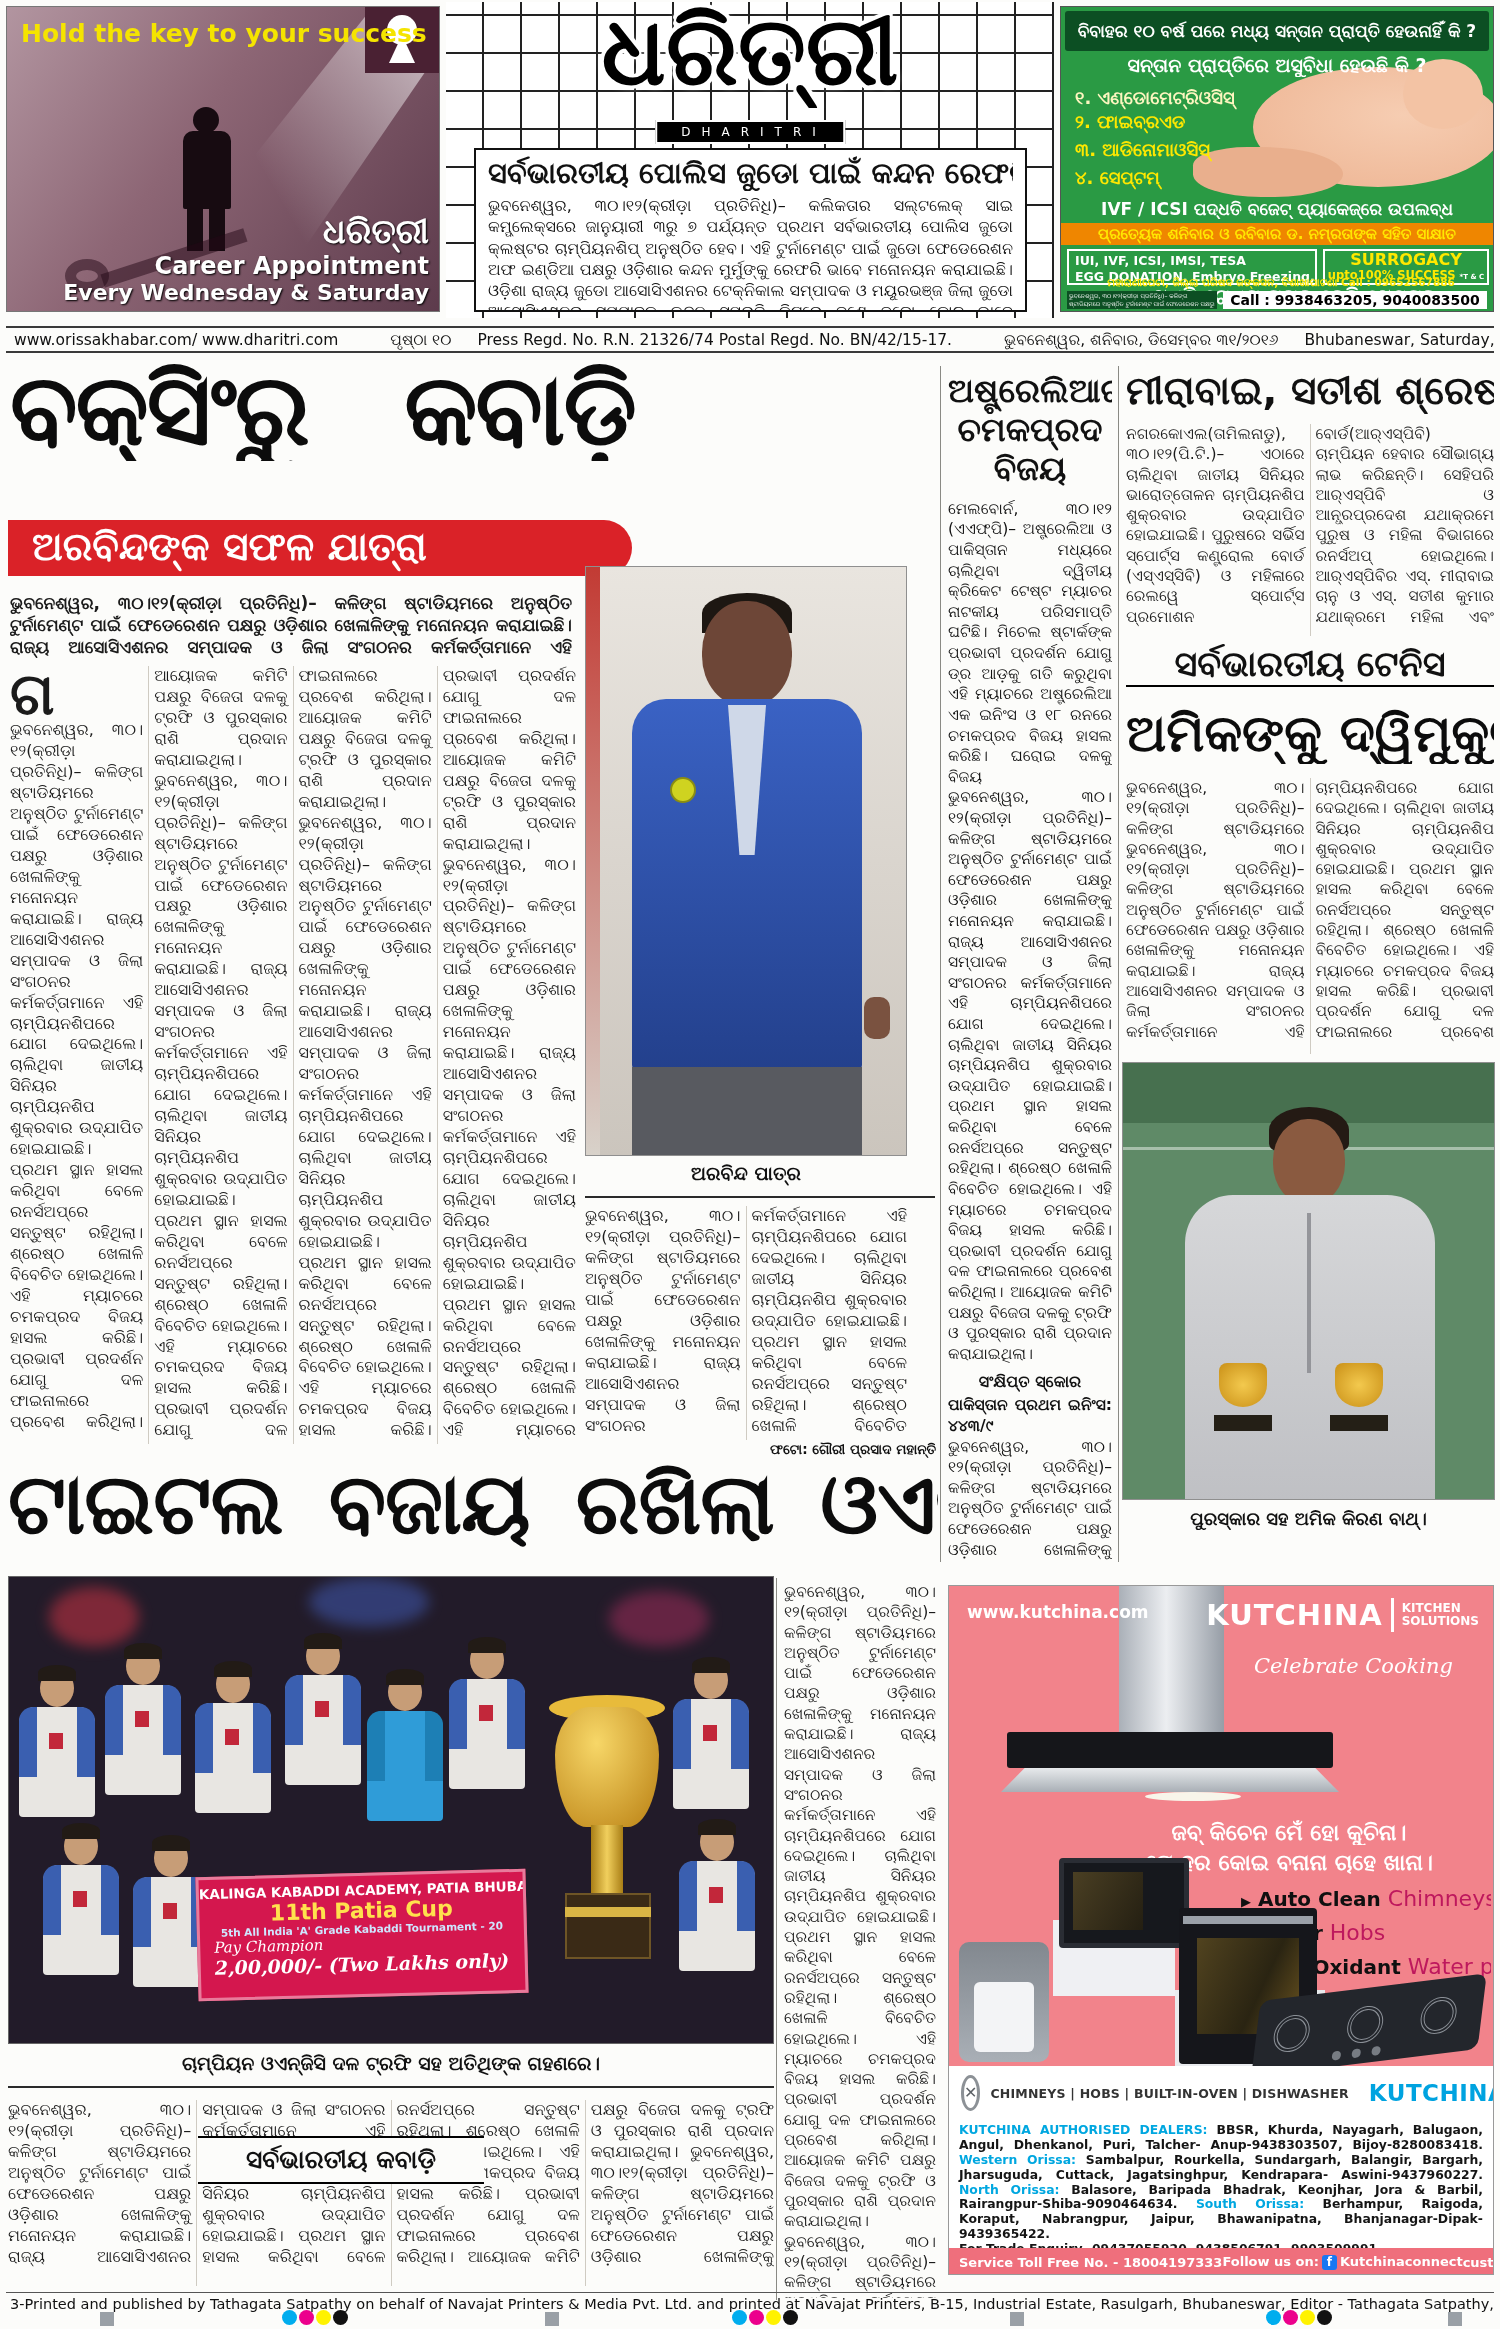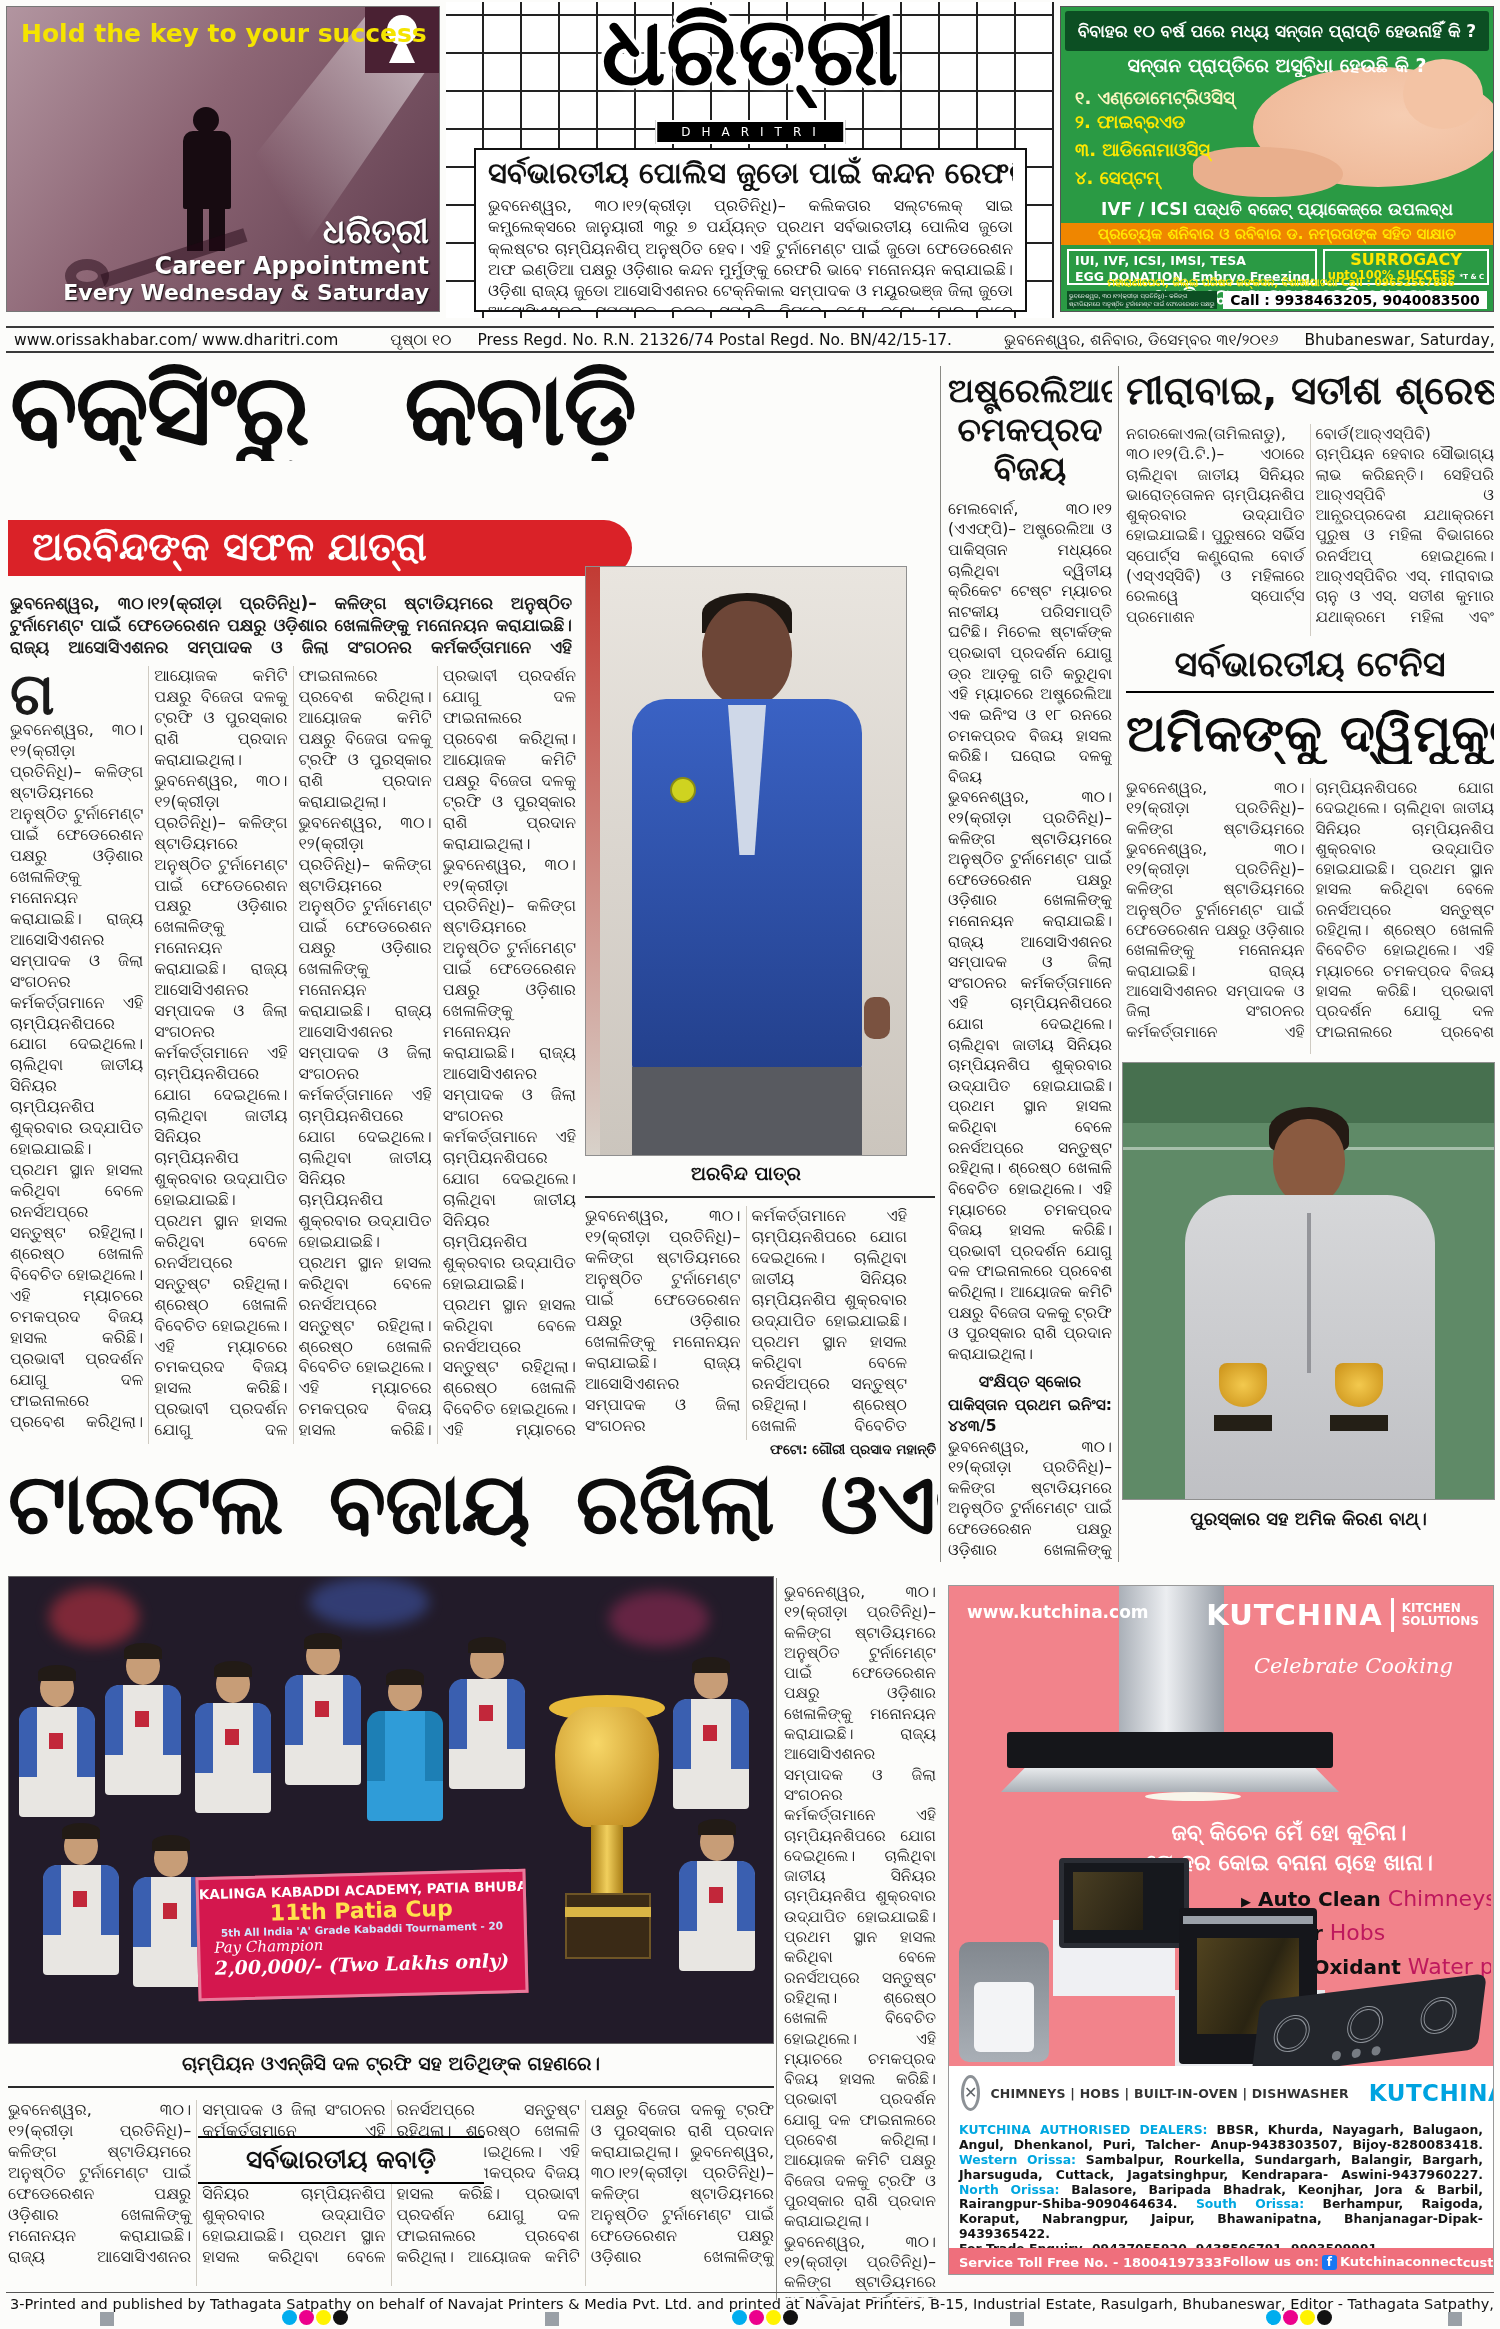--- a/index.html
+++ b/index.html
@@ -82,21 +82,21 @@
 
 #vr1{left:940px;top:366px;height:1196px}
 #vr2{left:1118px;top:366px;height:1196px}
 #cricket{left:948px;top:372px;width:164px;height:1188px;overflow:hidden}
 #cricket .chl{font-size:33px;font-weight:900;text-align:center;line-height:1.18;margin-bottom:10px}
 #cricket .cbody{font-size:15.5px;line-height:1.33;text-align:justify}
 #cricket .score{font-size:16px;font-weight:900;text-align:center;margin:8px 0 4px}
 #wl{left:1126px;top:368px;width:368px}
 #wl .whl{font-size:39px;font-weight:900;text-align:center;white-space:nowrap;overflow:hidden}
 #wl .wbody{margin-top:10px;height:212px;column-count:2}
-#tband{left:1126px;top:644px;width:368px;font-size:35px;font-weight:600;text-align:center;border-bottom:2px solid #000;padding-bottom:6px;white-space:nowrap;overflow:hidden}
+#tband{left:1126px;top:644px;width:368px;font-size:35px;font-weight:600;text-align:center;border-bottom:2px solid #000;padding-bottom:0;white-space:nowrap;overflow:hidden}
 #t-hl{left:1126px;top:704px;width:368px;font-size:51px;font-weight:900;text-align:center;white-space:nowrap;overflow:hidden}
 #t-cols{left:1126px;top:778px;width:368px;height:276px;column-count:2}
 #girl{left:1122px;top:1062px;width:373px;height:438px;border:1px solid #8f8f8f;background:linear-gradient(#47704f 0 60px,#5f8a67 60px);overflow:hidden}
 #girl .line{left:0;top:84px;width:100%;height:3px;background:rgba(255,255,255,.45)}
 #girl .head{left:150px;top:56px;width:72px;height:86px;background:#8a5a40;border-radius:48%}
 #girl .hair{left:146px;top:44px;width:80px;height:46px;background:#241a14;border-radius:50% 50% 20% 20%}
 #girl .hood{left:62px;top:132px;width:250px;height:306px;background:linear-gradient(#d6d7d9,#bfc0c4);border-radius:48px 48px 0 0}
 #girl .zip{left:184px;top:150px;width:4px;height:160px;background:#94959a}
 #girl .tr{top:300px;width:48px;height:44px;background:radial-gradient(#f3c94e,#c98f16);border-radius:8px 8px 50% 50%}
 #girl .tr1{left:96px}
@@ -273,21 +273,21 @@
   <div id="lead-credit" class="abs">ଫଟୋ: ଗୌରୀ ପ୍ରସାଦ ମହାନ୍ତି</div>
 
   <div id="vr1" class="abs vrule"></div>
   <div id="vr2" class="abs vrule"></div>
 
   <div id="cricket" class="abs">
     <div class="chl">ଅଷ୍ଟ୍ରେଲିଆର ଚମକପ୍ରଦ ବିଜୟ</div>
     <div class="cbody">ମେଲବୋର୍ନ, ୩୦।୧୨ (ଏଏଫ୍‌ପି)– ଅଷ୍ଟ୍ରେଲିଆ ଓ ପାକିସ୍ତାନ ମଧ୍ୟରେ ଚାଲିଥିବା ଦ୍ୱିତୀୟ କ୍ରିକେଟ ଟେଷ୍ଟ ମ୍ୟାଚର ନାଟକୀୟ ପରିସମାପ୍ତି ଘଟିଛି। ମିଚେଲ ଷ୍ଟାର୍କଙ୍କ ପ୍ରଭାବୀ ପ୍ରଦର୍ଶନ ଯୋଗୁ ଡ୍ର ଆଡ଼କୁ ଗତି କରୁଥିବା ଏହି ମ୍ୟାଚରେ ଅଷ୍ଟ୍ରେଲିଆ ଏକ ଇନିଂସ ଓ ୧୮ ରନରେ ଚମକପ୍ରଦ ବିଜୟ ହାସଲ କରିଛି। ଘରୋଇ ଦଳକୁ ବିଜୟ</div>
     <div class="cbody"> ଭୁବନେଶ୍ୱର, ୩୦।୧୨(କ୍ରୀଡ଼ା ପ୍ରତିନିଧି)– କଳିଙ୍ଗ ଷ୍ଟାଡିୟମରେ ଅନୁଷ୍ଠିତ ଟୁର୍ନାମେଣ୍ଟ ପାଇଁ ଫେଡେରେଶନ ପକ୍ଷରୁ ଓଡ଼ିଶାର ଖେଳାଳିଙ୍କୁ ମନୋନୟନ କରାଯାଇଛି। ରାଜ୍ୟ ଆସୋସିଏଶନର ସମ୍ପାଦକ ଓ ଜିଲା ସଂଗଠନର କର୍ମକର୍ତ୍ତାମାନେ ଏହି ଚାମ୍ପିୟନଶିପରେ ଯୋଗ ଦେଇଥିଲେ। ଚାଲିଥିବା ଜାତୀୟ ସିନିୟର ଚାମ୍ପିୟନଶିପ ଶୁକ୍ରବାର ଉଦ୍‌ଯାପିତ ହୋଇଯାଇଛି। ପ୍ରଥମ ସ୍ଥାନ ହାସଲ କରିଥିବା ବେଳେ ରନର୍ସଅପ୍‌ରେ ସନ୍ତୁଷ୍ଟ ରହିଥିଲା। ଶ୍ରେଷ୍ଠ ଖେଳାଳି ବିବେଚିତ ହୋଇଥିଲେ। ଏହି ମ୍ୟାଚରେ ଚମକପ୍ରଦ ବିଜୟ ହାସଲ କରିଛି। ପ୍ରଭାବୀ ପ୍ରଦର୍ଶନ ଯୋଗୁ ଦଳ ଫାଇନାଲରେ ପ୍ରବେଶ କରିଥିଲା। ଆୟୋଜକ କମିଟି ପକ୍ଷରୁ ବିଜେତା ଦଳକୁ ଟ୍ରଫି ଓ ପୁରସ୍କାର ରାଶି ପ୍ରଦାନ କରାଯାଇଥିଲା।</div>
     <div class="score">ସଂକ୍ଷିପ୍ତ ସ୍କୋର</div>
-    <div class="cbody" style="font-weight:700">ପାକିସ୍ତାନ ପ୍ରଥମ ଇନିଂସ: ୪୪୩/5</div>
+    <div class="cbody" style="font-weight:700">ପାକିସ୍ତାନ ପ୍ରଥମ ଇନିଂସ: ୪୪୩/୯</div>
     <div class="cbody"> ଭୁବନେଶ୍ୱର, ୩୦।୧୨(କ୍ରୀଡ଼ା ପ୍ରତିନିଧି)– କଳିଙ୍ଗ ଷ୍ଟାଡିୟମରେ ଅନୁଷ୍ଠିତ ଟୁର୍ନାମେଣ୍ଟ ପାଇଁ ଫେଡେରେଶନ ପକ୍ଷରୁ ଓଡ଼ିଶାର ଖେଳାଳିଙ୍କୁ ମନୋନୟନ କରାଯାଇଛି। ରାଜ୍ୟ ଆସୋସିଏଶନର ସମ୍ପାଦକ ଓ ଜିଲା ସଂଗଠନର କର୍ମକର୍ତ୍ତାମାନେ ଏହି ଚାମ୍ପିୟନଶିପରେ ଯୋଗ ଦେଇଥିଲେ। ଚାଲିଥିବା ଜାତୀୟ ସିନିୟର ଚାମ୍ପିୟନଶିପ ଶୁକ୍ରବାର ଉଦ୍‌ଯାପିତ ହୋଇଯାଇଛି। ପ୍ରଥମ ସ୍ଥାନ ହାସଲ କରିଥିବା ବେଳେ ରନର୍ସଅପ୍‌ରେ ସନ୍ତୁଷ୍ଟ ରହିଥିଲା। ଶ୍ରେଷ୍ଠ ଖେଳାଳି ବିବେଚିତ ହୋଇଥିଲେ। ଏହି ମ୍ୟାଚରେ ଚମକପ୍ରଦ ବିଜୟ ହାସଲ କରିଛି। ପ୍ରଭାବୀ ପ୍ରଦର୍ଶନ ଯୋଗୁ ଦଳ ଫାଇନାଲରେ ପ୍ରବେଶ କରିଥିଲା। ଆୟୋଜକ କମିଟି ପକ୍ଷରୁ ବିଜେତା ଦଳକୁ ଟ୍ରଫି ଓ ପୁରସ୍କାର ରାଶି ପ୍ରଦାନ କରାଯାଇଥିଲା। ଭୁବନେଶ୍ୱର, ୩୦।୧୨(କ୍ରୀଡ଼ା ପ୍ରତିନିଧି)– କଳିଙ୍ଗ ଷ୍ଟାଡିୟମରେ ଅନୁଷ୍ଠିତ ଟୁର୍ନାମେଣ୍ଟ ପାଇଁ ଫେଡେରେଶନ ପକ୍ଷରୁ ଓଡ଼ିଶାର ଖେଳାଳିଙ୍କୁ ମନୋନୟନ କରାଯାଇଛି। ରାଜ୍ୟ ଆସୋସିଏଶନର ସମ୍ପାଦକ ଓ ଜିଲା ସଂଗଠନର କର୍ମକର୍ତ୍ତାମାନେ ଏହି ଚାମ୍ପିୟନଶିପରେ ଯୋଗ ଦେଇଥିଲେ। ଚାଲିଥିବା ଜାତୀୟ ସିନିୟର ଚାମ୍ପିୟନଶିପ ଶୁକ୍ରବାର ଉଦ୍‌ଯାପିତ ହୋଇଯାଇଛି। ପ୍ରଥମ ସ୍ଥାନ ହାସଲ କରିଥିବା ବେଳେ ରନର୍ସଅପ୍‌ରେ ସନ୍ତୁଷ୍ଟ ରହିଥିଲା। ଶ୍ରେଷ୍ଠ ଖେଳାଳି ବିବେଚିତ ହୋଇଥିଲେ। ଏହି ମ୍ୟାଚରେ ଚମକପ୍ରଦ ବିଜୟ ହାସଲ କରିଛି। ପ୍ରଭାବୀ ପ୍ରଦର୍ଶନ ଯୋଗୁ ଦଳ ଫାଇନାଲରେ ପ୍ରବେଶ କରିଥିଲା। ଆୟୋଜକ କମିଟି ପକ୍ଷରୁ ବିଜେତା ଦଳକୁ ଟ୍ରଫି ଓ ପୁରସ୍କାର ରାଶି ପ୍ରଦାନ କରାଯାଇଥିଲା।</div>
   </div>
 
   <div id="wl" class="abs">
     <div class="whl">ମୀରାବାଇ, ସତୀଶ ଶ୍ରେଷ୍ଠ</div>
     <div class="wbody just bodytxt colgap" style="font-size:15.5px">ନଗରକୋଏଲ(ତାମିଲନାଡୁ), ୩୦।୧୨(ପି.ଟି.)– ଏଠାରେ ଚାଲିଥିବା ଜାତୀୟ ସିନିୟର ଭାରୋତ୍ତୋଳନ ଚାମ୍ପିୟନଶିପ ଶୁକ୍ରବାର ଉଦ୍‌ଯାପିତ ହୋଇଯାଇଛି। ପୁରୁଷରେ ସର୍ଭିସ ସ୍ପୋର୍ଟ୍ସ କଣ୍ଟ୍ରୋଲ ବୋର୍ଡ (ଏସ୍‌ଏସ୍‌ସିବି) ଓ ମହିଳାରେ ରେଲୱେ ସ୍ପୋର୍ଟ୍ସ ପ୍ରମୋଶନ ବୋର୍ଡ(ଆର୍‌ଏସ୍‌ପିବି) ଚାମ୍ପିୟନ ହେବାର ସୌଭାଗ୍ୟ ଲାଭ କରିଛନ୍ତି। ସେହିପରି ଆର୍‌ଏସ୍‌ପିବି ଓ ଆନ୍ଧ୍ରପ୍ରଦେଶ ଯଥାକ୍ରମେ ପୁରୁଷ ଓ ମହିଳା ବିଭାଗରେ ରନର୍ସଅପ୍ ହୋଇଥିଲେ। ଆର୍‌ଏସ୍‌ପିବିର ଏସ୍. ମୀରାବାଇ ଚାନୁ ଓ ଏସ୍. ସତୀଶ କୁମାର ଯଥାକ୍ରମେ ମହିଳା ଏବଂ ପୁରୁଷ ବିଭାଗରେ ଶ୍ରେଷ୍ଠ ଖେଳାଳି ବିବେଚିତ ହୋଇଥିଲେ। ଅପରପକ୍ଷରେ ଆନ୍ତଃ ରାଜ୍ୟ ଟିମ୍ ଚାମ୍ପିୟନଶିପରେ ମହାରାଷ୍ଟ୍ର ପ୍ରଥମ ସ୍ଥାନ ହାସଲ କରିଥିବା ବେଳେ ତାମିଲନାଡୁ ରନର୍ସଅପ୍‌ରେ ସନ୍ତୁଷ୍ଟ ରହିଥିଲା।</div>
   </div>
 
   <div id="tband" class="abs">ସର୍ବଭାରତୀୟ ଟେନିସ</div>
   <div id="t-hl" class="abs hl">ଅମିକଙ୍କୁ ଦ୍ୱିମୁକୁଟ</div>

